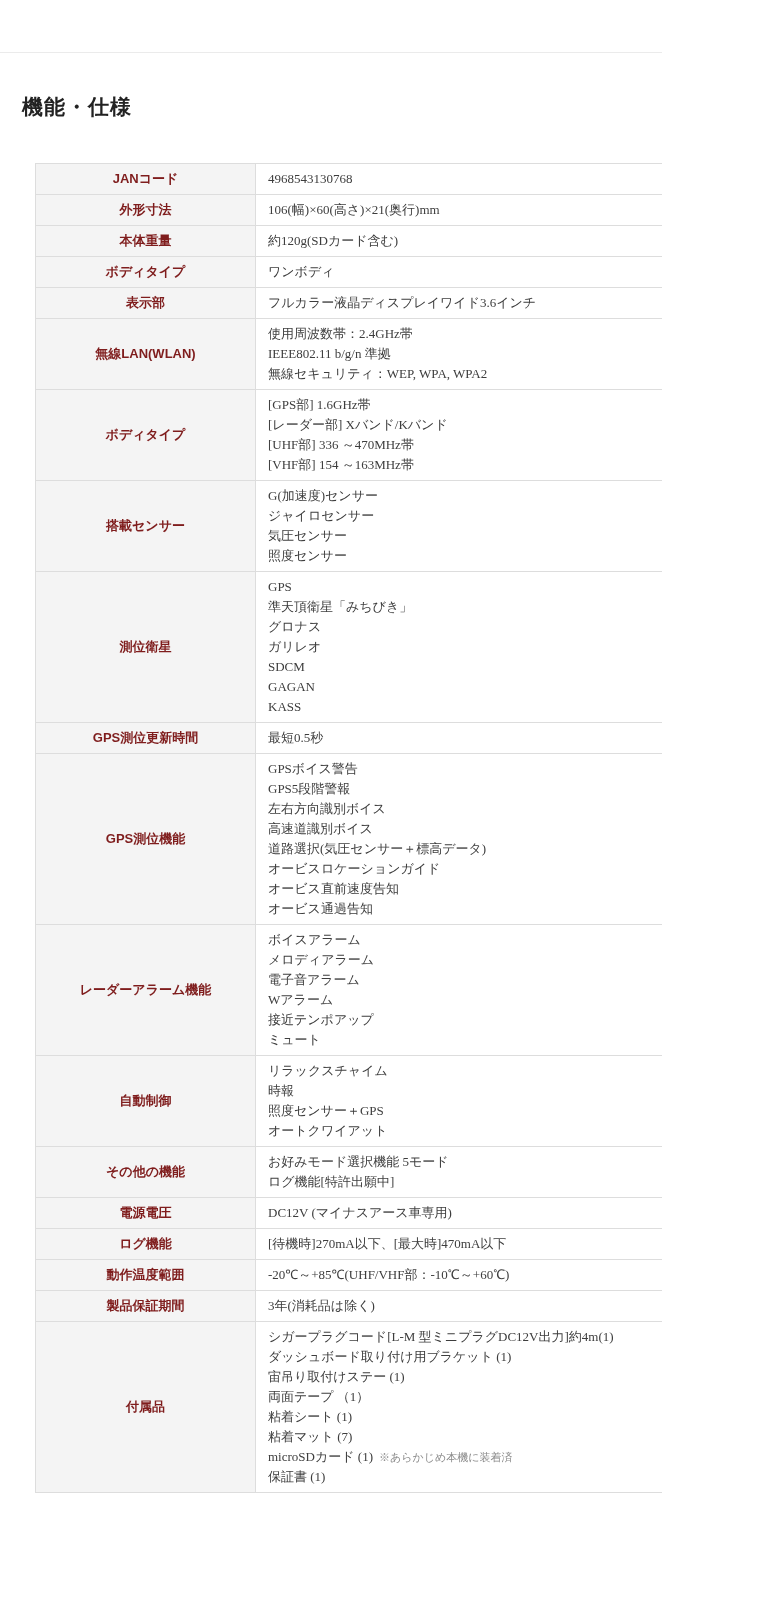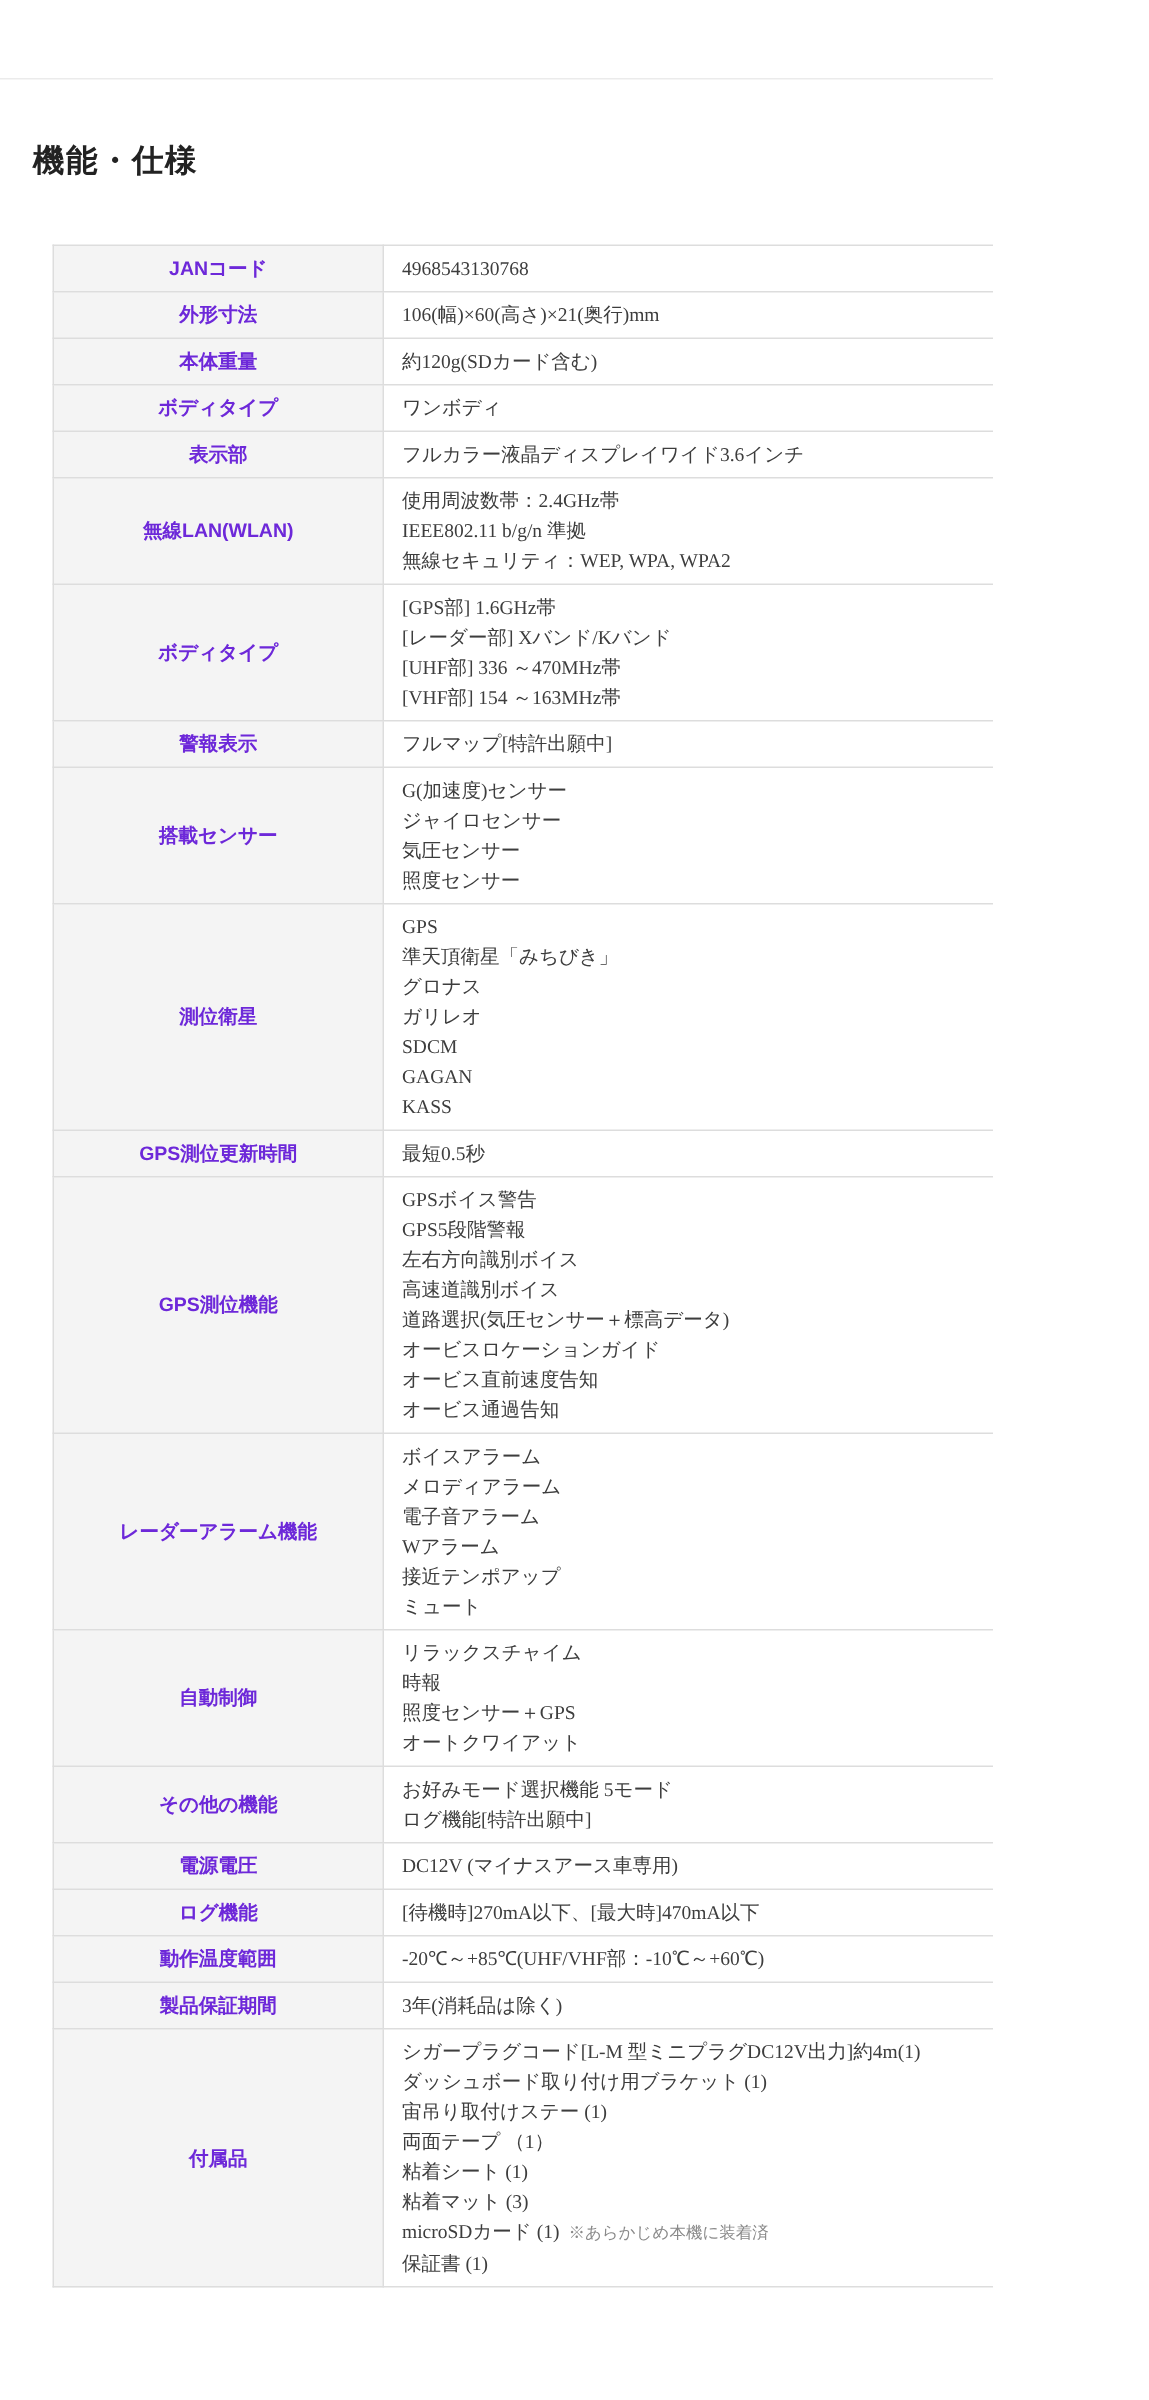--- a/index.html
+++ b/index.html
@@ -47,21 +47,21 @@
   table.spec-table td {
     border: 1px solid #dddddd;
     vertical-align: middle;
   }
   td.label-cell {
     width: 203px;
     background: #f4f4f4;
     text-align: center;
     font-weight: bold;
     padding: 5px 8px;
-    color: #6d28d9;
+    color: #7f1d1d;
   }
   td.value-cell {
     padding: 5px 12px;
     background: #ffffff;
   }
   .line {
     line-height: 20px;
     white-space: nowrap;
     font-family: Liberation Serif, serif;
   }
@@ -133,28 +133,20 @@
     </tr>
         <tr>
       <td class="label-cell">
         <span>ボディタイプ</span>
       </td>
       <td class="value-cell">
             <div class="line">[GPS部] 1.6GHz帯</div>
             <div class="line">[レーダー部] Xバンド/Kバンド</div>
             <div class="line">[UHF部] 336 ～470MHz帯</div>
             <div class="line">[VHF部] 154 ～163MHz帯</div>
-          </td>
-    </tr>
-        <tr>
-      <td class="label-cell">
-        <span>警報表示</span>
-      </td>
-      <td class="value-cell">
-            <div class="line">フルマップ[特許出願中]</div>
           </td>
     </tr>
         <tr>
       <td class="label-cell">
         <span>搭載センサー</span>
       </td>
       <td class="value-cell">
             <div class="line">G(加速度)センサー</div>
             <div class="line">ジャイロセンサー</div>
             <div class="line">気圧センサー</div>
@@ -266,21 +258,21 @@
         <tr>
       <td class="label-cell">
         <span>付属品</span>
       </td>
       <td class="value-cell">
             <div class="line">シガープラグコード[L-M 型ミニプラグDC12V出力]約4m(1)</div>
             <div class="line">ダッシュボード取り付け用ブラケット (1)</div>
             <div class="line">宙吊り取付けステー (1)</div>
             <div class="line">両面テープ （1）</div>
             <div class="line">粘着シート (1)</div>
-            <div class="line">粘着マット (3)</div>
+            <div class="line">粘着マット (7)</div>
             <div class="line"><span>microSDカード (1)</span><span class="note">※あらかじめ本機に装着済</span></div>
             <div class="line">保証書 (1)</div>
           </td>
     </tr>
       </tbody>
   </table>
 
 </div>
 
 </body></html>

